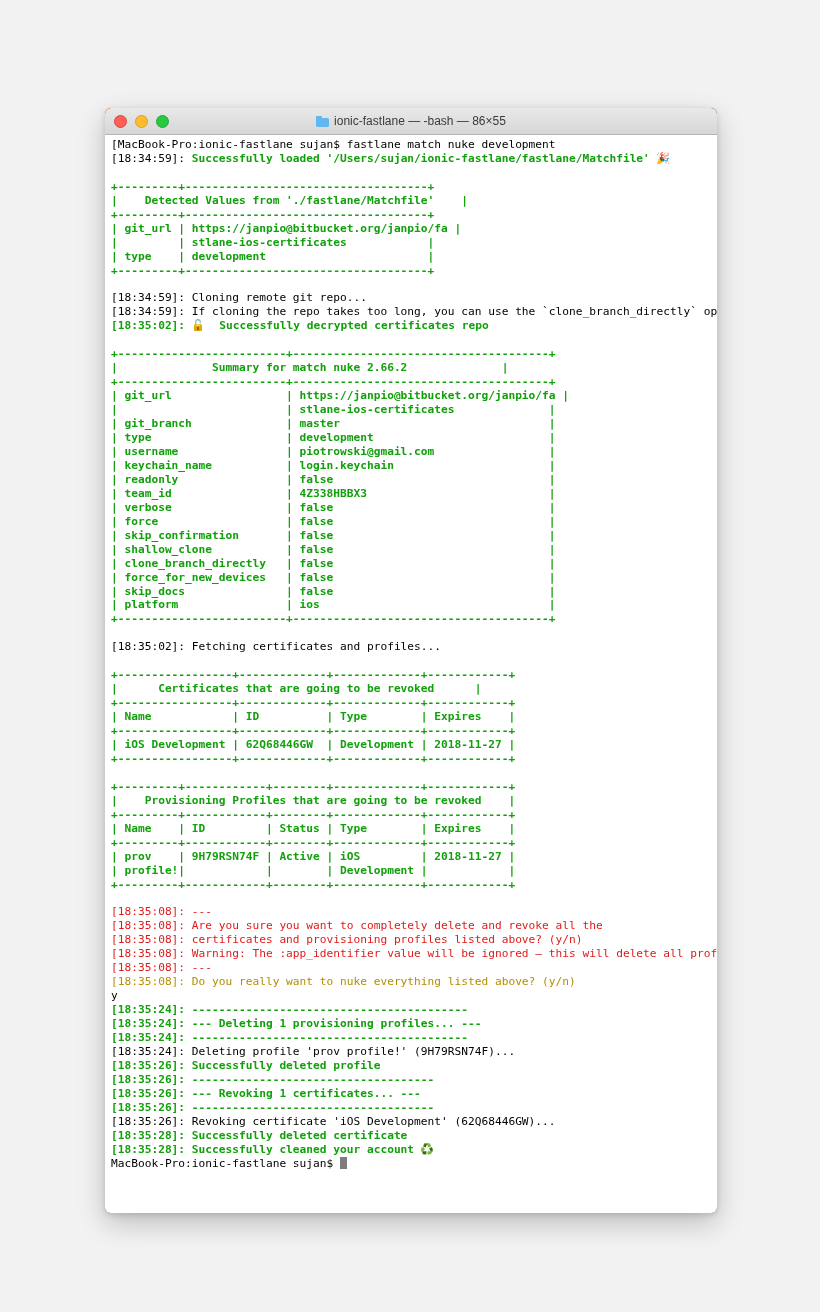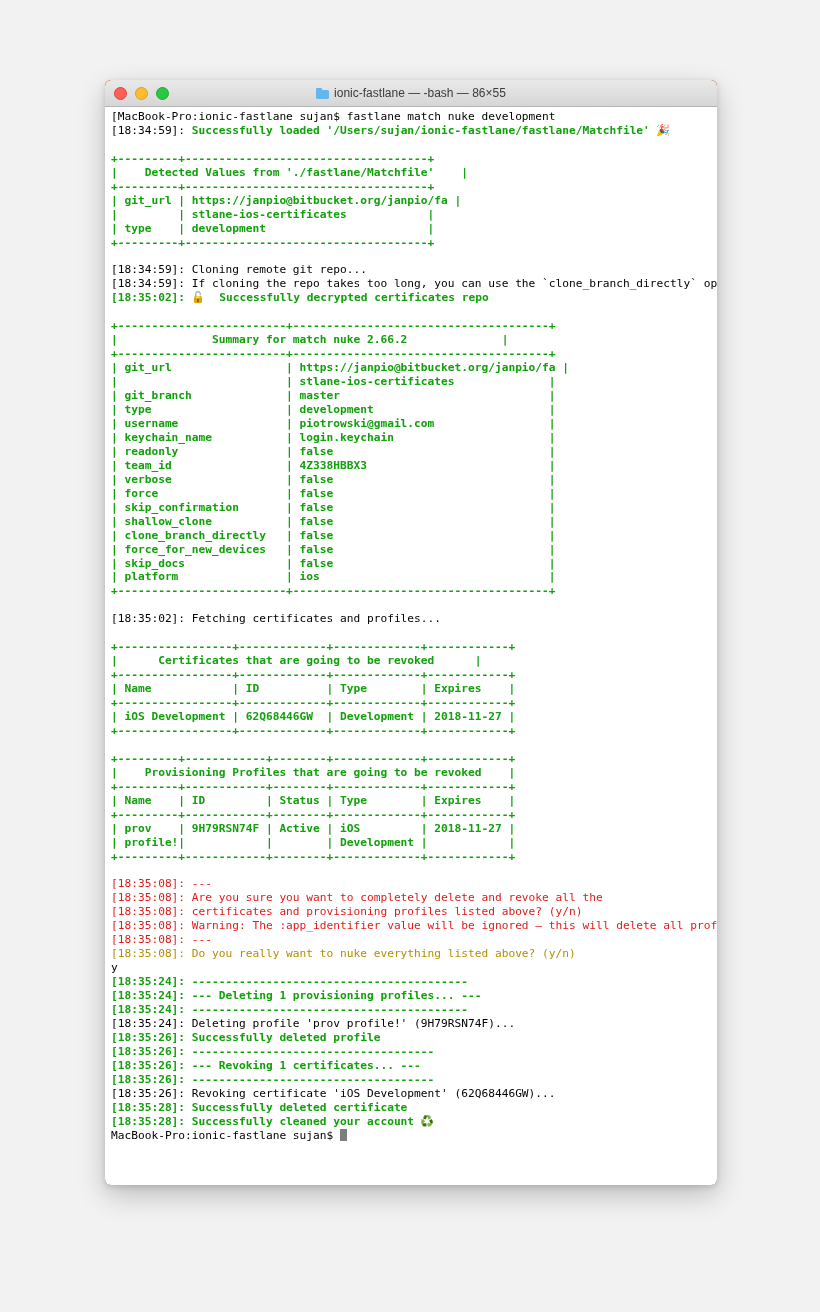--- a/index.html
+++ b/index.html
@@ -13,21 +13,21 @@
   }
   #page {
     position: relative;
     width: 820px;
     height: 1312px;
     background: #f2f2f2;
   }
   .window {
     position: absolute;
     left: 105px;
-    top: 80px;
+    top: 108px;
     width: 612px;
     height: 1105px;
     border-radius: 6px;
     background: #c2410c;
     box-shadow: 0 10px 28px rgba(0,0,0,0.22), 0 2px 6px rgba(0,0,0,0.14);
     overflow: hidden;
     display: flex;
     flex-direction: column;
   }
   .titlebar {

